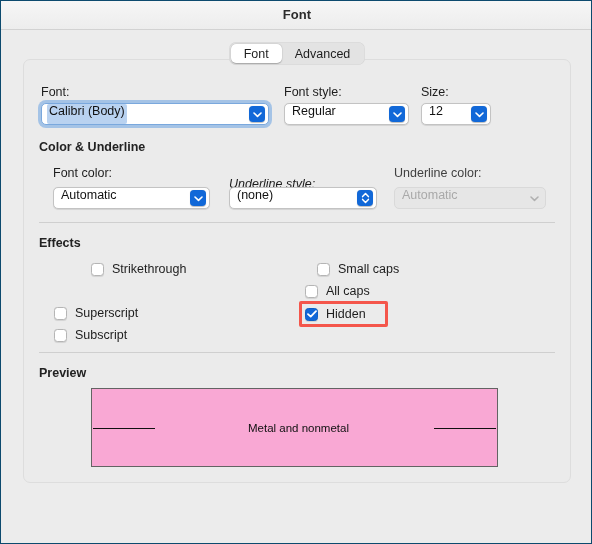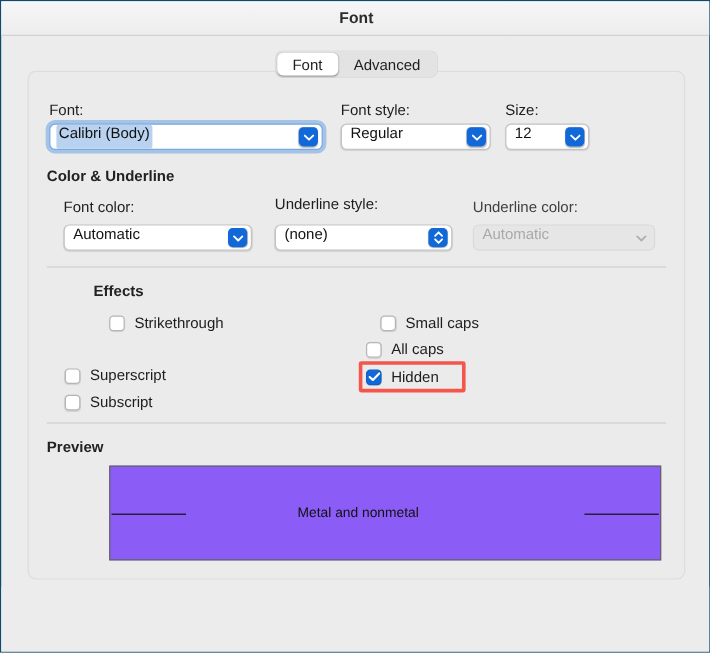--- a/index.html
+++ b/index.html
@@ -211,23 +211,23 @@
     box-sizing: border-box;
     pointer-events: none;
     z-index: 5;
   }
 
   
   #preview-box {
     position: absolute;
     left: 90px;
     top: 387px;
-    width: 460px;
+    width: 407px;
     height: 79px;
-    background: #8b5cf6;
+    background: #f9a8d4;
     border: 1px solid #636363;
     box-sizing: border-box;
   }
   #preview-text {
     position: absolute;
     left: 0;
     top: 50%;
     width: 413px;
     transform: translateY(-50%);
     text-align: center;
@@ -306,21 +306,21 @@
   <div class="field-label" style="left:52px; top:165px;">Font color:</div>
   <div class="combo" style="left:52px; top:186px; width:157px;">
     <span class="val">Automatic</span>
     <span class="arrow">
       <svg width="9" height="7" viewBox="0 0 9 7" aria-hidden="true">
         <path d="M1 2 L4.5 5.4 L8 2" fill="none" stroke="#ffffff" stroke-width="1.6" stroke-linecap="round" stroke-linejoin="round"></path>
       </svg>
     </span>
   </div>
 
-  <div class="field-label" style="left:228px; top:162px;">Underline style:</div>
+  <div class="field-label" style="left:228px; top:176px;font-style:italic;">Underline style:</div>
   <div class="combo" style="left:228px; top:186px; width:148px;">
     <span class="val">(none)</span>
     <span class="arrow">
       <svg width="9" height="12" viewBox="0 0 9 12" aria-hidden="true">
         <path d="M1.6 4.6 L4.5 1.6 L7.4 4.6" fill="none" stroke="#ffffff" stroke-width="1.5" stroke-linecap="round" stroke-linejoin="round"></path>
         <path d="M1.6 7.4 L4.5 10.4 L7.4 7.4" fill="none" stroke="#ffffff" stroke-width="1.5" stroke-linecap="round" stroke-linejoin="round"></path>
       </svg>
     </span>
   </div>
 
@@ -329,21 +329,21 @@
     <span class="val">Automatic</span>
     <span class="arrow">
       <svg width="9" height="7" viewBox="0 0 9 7" aria-hidden="true">
         <path d="M1 2 L4.5 5.4 L8 2" fill="none" stroke="#b0b0b0" stroke-width="1.5" stroke-linecap="round" stroke-linejoin="round"></path>
       </svg>
     </span>
   </div>
 
   <div class="divider" style="left:38px; top:221px; width:516px;"></div>
 
-  <div class="sec-title" style="left:38px; top:235px;margin-left:39px;">Effects</div>
+  <div class="sec-title" style="left:38px; top:235px;">Effects</div>
 
   <div class="cbrow" style="left:53px; top:259px;padding-left:37px;">
     <span class="cbox"></span>
     <span class="cblabel">Strikethrough</span>
   </div>
   <div class="cbrow" style="left:53px; top:303px;">
     <span class="cbox"></span>
     <span class="cblabel">Superscript</span>
   </div>
   <div class="cbrow" style="left:53px; top:325px;">

